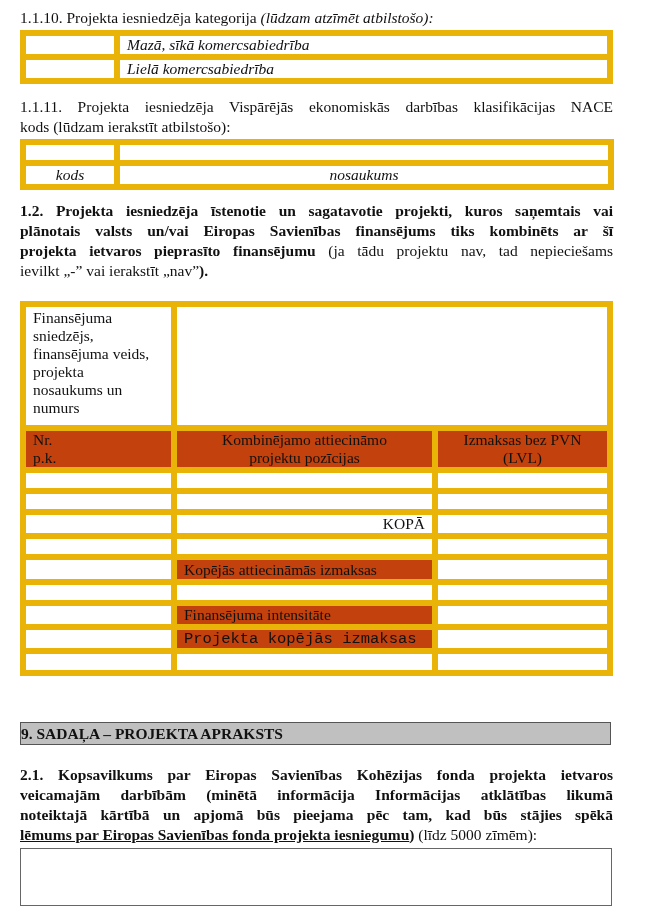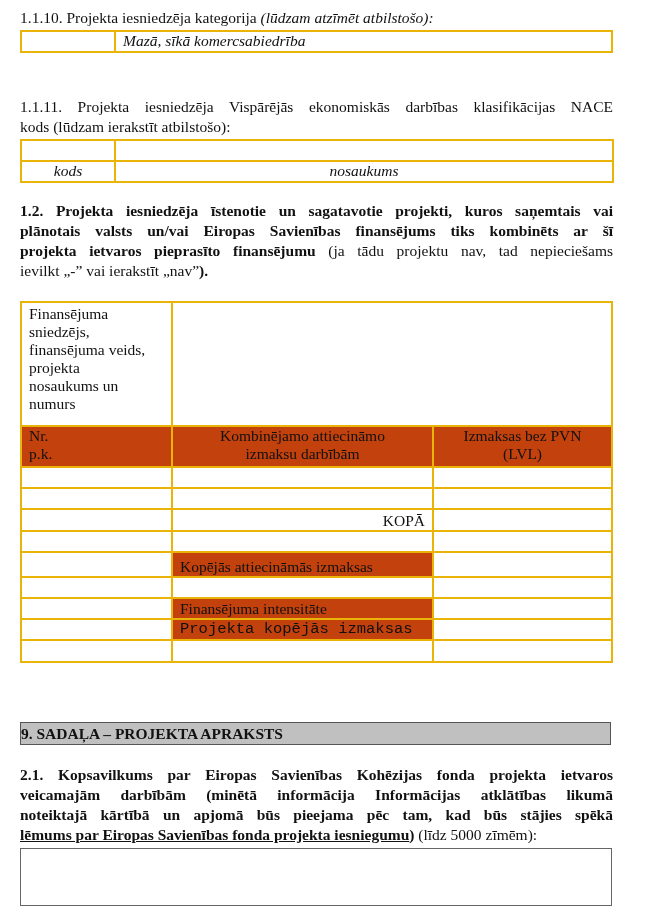--- a/index.html
+++ b/index.html
@@ -5,21 +5,21 @@
   html, body { margin: 0; padding: 0; background: #ffffff; }
   body {
     width: 645px; height: 920px; position: relative; overflow: hidden;
     font-family: "Liberation Serif", "DejaVu Serif", serif;
     color: #111; font-size: 15.5px;
   }
   .line { position: absolute; left: 20px; white-space: nowrap; line-height: 18px; }
   .just { position: absolute; left: 20px; width: 593px; text-align: justify; text-align-last: justify; line-height: 18px; white-space: nowrap; }
   .just span.fill { display: inline-block; width: 100%; }
   table { border-collapse: collapse; position: absolute; table-layout: fixed; }
-  td { border: 2px solid #eab308; padding: 0 7px; vertical-align: top; line-height: 18px; overflow: hidden; }
+  td { border: 6px solid #eab308; padding: 0 7px; vertical-align: top; line-height: 18px; overflow: hidden; }
   .it { font-style: italic; }
   .b { font-weight: bold; }
   .grey { background: #c2410c; }
   .center { text-align: center; }
   .right { text-align: right; }
   .section-bar {
     position: absolute; left: 20px; top: 722px; width: 591px; height: 23px;
     background: #c0c0c0; border: 1px solid #555; box-sizing: border-box;
     font-weight: bold; font-size: 15.5px; line-height: 22px; padding-left: 0;
   }
@@ -39,20 +39,24 @@
 
 <table style="left:20px; top:30px; width:593px;">
   <colgroup>
       <col style="width:94px">
       <col>
     </colgroup>
   <tbody>
       <tr style="height:21px;">
     <td></td>
     <td class="it">Mazā, sīkā komercsabiedrība</td>
+  </tr>
+  <tr style="height:21px;">
+    <td></td>
+    <td class="it">Lielā komercsabiedrība</td>
   </tr>
 </tbody>
   </table>
 
 <div class="just" style="top:98px;">
   <span class="fill">1.1.11. Projekta iesniedzēja Vispārējās ekonomiskās darbības klasifikācijas NACE</span>
 </div>
 <div class="line" style="top:118px;">kods (lūdzam ierakstīt atbilstošo):</div>
 
 <table style="left:20px; top:139px; width:594px;">
@@ -103,21 +107,21 @@
     </td>
     <td colspan="2"></td>
   </tr>
   <tr class="grey" style="height:41px;">
     <td>
       <div>Nr.</div>
       <div>p.k.</div>
     </td>
     <td class="center">
       <div>Kombinējamo attiecināmo</div>
-      <div>izmaksu darbībām</div>
+      <div>projektu pozīcijas</div>
     </td>
     <td class="center">
       <div>Izmaksas bez PVN</div>
       <div>(LVL)</div>
     </td>
   </tr>
   <tr style="height:21px;">
     <td></td>
     <td></td>
     <td></td>

